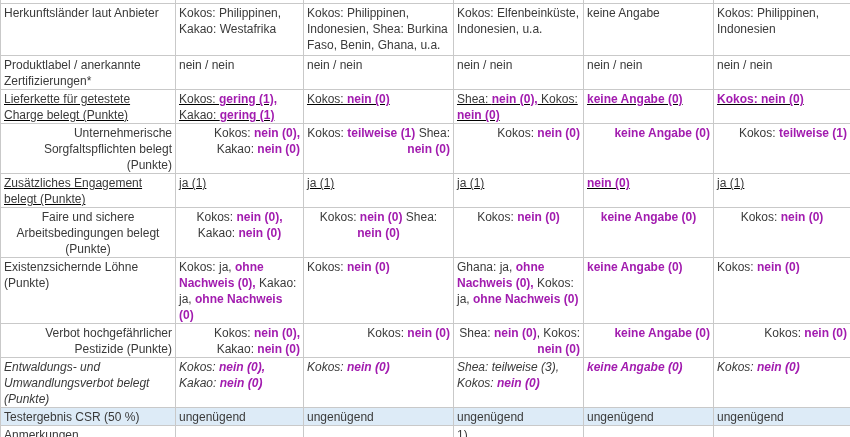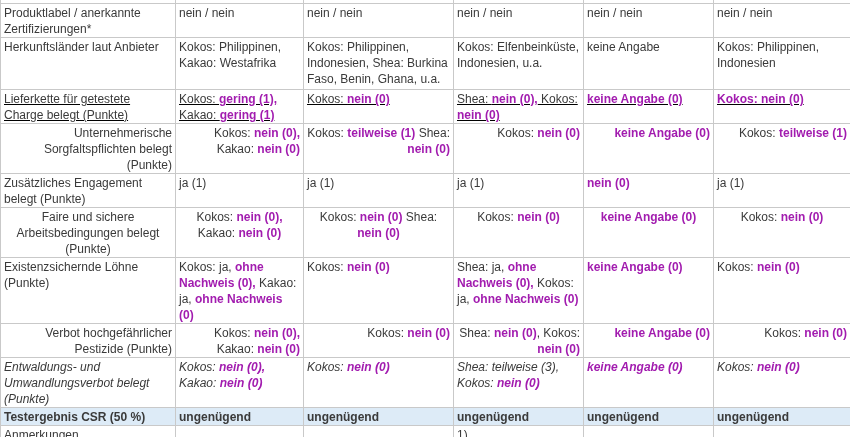--- a/index.html
+++ b/index.html
@@ -38,93 +38,93 @@
       </colgroup>
     <tbody id="tbody">
         <tr class="spacer-row">
           <td></td>
           <td></td>
           <td></td>
           <td></td>
           <td></td>
           <td></td>
         </tr>
+        <tr style="height: 52px;">
+          <td>Herkunftsländer laut Anbieter</td>
+          <td><span>Kokos: Philippinen, Kakao: Westafrika</span></td>
+          <td><span>Kokos: Philippinen, Indonesien, Shea: Burkina Faso, Benin, Ghana, u.a.</span></td>
+          <td><span>Kokos: Elfenbeinküste, Indonesien, u.a.</span></td>
+          <td><span>keine Angabe</span></td>
+          <td><span>Kokos: Philippinen, Indonesien</span></td>
+        </tr>
         <tr style="height: 33px;">
           <td>Produktlabel / anerkannte Zertifizierungen*</td>
           <td><span>nein / nein</span></td>
           <td><span>nein / nein</span></td>
           <td><span>nein / nein</span></td>
           <td><span>nein / nein</span></td>
           <td><span>nein / nein</span></td>
-        </tr>
-        <tr style="height: 52px;">
-          <td>Herkunftsländer laut Anbieter</td>
-          <td><span>Kokos: Philippinen, Kakao: Westafrika</span></td>
-          <td><span>Kokos: Philippinen, Indonesien, Shea: Burkina Faso, Benin, Ghana, u.a.</span></td>
-          <td><span>Kokos: Elfenbeinküste, Indonesien, u.a.</span></td>
-          <td><span>keine Angabe</span></td>
-          <td><span>Kokos: Philippinen, Indonesien</span></td>
         </tr>
         <tr style="height: 30px; text-decoration: underline;">
           <td>Lieferkette für getestete Charge belegt (Punkte)</td>
           <td><span>Kokos: </span><span class="b">gering (1),</span><span> Kakao: </span><span class="b">gering (1)</span></td>
           <td><span>Kokos: </span><span class="b">nein (0)</span></td>
           <td><span>Shea: </span><span class="b">nein (0),</span><span> Kokos: </span><span class="b">nein (0)</span></td>
           <td><span class="b">keine Angabe (0)</span></td>
           <td><span class="b">Kokos: nein (0)</span></td>
         </tr>
         <tr style="height: 50px; text-align: right;">
           <td>Unternehmerische Sorgfaltspflichten belegt (Punkte)</td>
           <td><span>Kokos: </span><span class="b">nein (0),</span><span> Kakao: </span><span class="b">nein (0)</span></td>
           <td><span>Kokos: </span><span class="b">teilweise (1)</span><span> Shea: </span><span class="b">nein (0)</span></td>
           <td><span>Kokos: </span><span class="b">nein (0)</span></td>
           <td><span class="b">keine Angabe (0)</span></td>
           <td><span>Kokos: </span><span class="b">teilweise (1)</span></td>
         </tr>
-        <tr style="height: 34px;">
+        <tr style="height: 34px; text-decoration: underline;">
           <td>Zusätzliches Engagement belegt (Punkte)</td>
           <td><span>ja (1)</span></td>
           <td><span>ja (1)</span></td>
           <td><span>ja (1)</span></td>
           <td><span class="b">nein (0)</span></td>
           <td><span>ja (1)</span></td>
         </tr>
         <tr style="height: 50px; text-align: center;">
           <td>Faire und sichere Arbeitsbedingungen belegt (Punkte)</td>
           <td><span>Kokos: </span><span class="b">nein (0),</span><span> Kakao: </span><span class="b">nein (0)</span></td>
           <td><span>Kokos: </span><span class="b">nein (0)</span><span> Shea: </span><span class="b">nein (0)</span></td>
           <td><span>Kokos: </span><span class="b">nein (0)</span></td>
           <td><span class="b">keine Angabe (0)</span></td>
           <td><span>Kokos: </span><span class="b">nein (0)</span></td>
         </tr>
         <tr style="height: 50px; margin-top: 15px;">
           <td>Existenzsichernde Löhne (Punkte)</td>
           <td><span>Kokos: ja, </span><span class="b">ohne Nachweis (0),</span><span> Kakao: ja, </span><span class="b">ohne Nachweis (0)</span></td>
           <td><span>Kokos: </span><span class="b">nein (0)</span></td>
-          <td><span>Shea: ja, </span><span class="b">ohne Nachweis (0),</span><span> Kokos: ja, </span><span class="b">ohne Nachweis (0)</span></td>
+          <td><span>Ghana: ja, </span><span class="b">ohne Nachweis (0),</span><span> Kokos: ja, </span><span class="b">ohne Nachweis (0)</span></td>
           <td><span class="b">keine Angabe (0)</span></td>
           <td><span>Kokos: </span><span class="b">nein (0)</span></td>
         </tr>
         <tr style="height: 34px; text-align: right;">
           <td>Verbot hochgefährlicher Pestizide (Punkte)</td>
           <td><span>Kokos: </span><span class="b">nein (0),</span><span> Kakao: </span><span class="b">nein (0)</span></td>
           <td><span>Kokos: </span><span class="b">nein (0)</span></td>
           <td><span>Shea: </span><span class="b">nein (0)</span><span>, Kokos: </span><span class="b">nein (0)</span></td>
           <td><span class="b">keine Angabe (0)</span></td>
           <td><span>Kokos: </span><span class="b">nein (0)</span></td>
         </tr>
         <tr style="height: 50px; font-style: italic;">
           <td>Entwaldungs- und Umwandlungsverbot belegt (Punkte)</td>
           <td><span>Kokos: </span><span class="b">nein (0),</span><span> Kakao: </span><span class="b">nein (0)</span></td>
           <td><span>Kokos: </span><span class="b">nein (0)</span></td>
           <td><span>Shea: teilweise (3), Kokos: </span><span class="b">nein (0)</span></td>
           <td><span class="b">keine Angabe (0)</span></td>
           <td><span>Kokos: </span><span class="b">nein (0)</span></td>
         </tr>
-        <tr style="height: 18px; background-color: rgb(221, 235, 247); font-weight: bold;">
+        <tr style="height: 18px; background-color: rgb(221, 235, 247);">
           <td>Testergebnis CSR (50 %)</td>
           <td><span>ungenügend</span></td>
           <td><span>ungenügend</span></td>
           <td><span>ungenügend</span></td>
           <td><span>ungenügend</span></td>
           <td><span>ungenügend</span></td>
         </tr>
         <tr style="height: 18px;">
           <td>Anmerkungen</td>
           <td></td>

